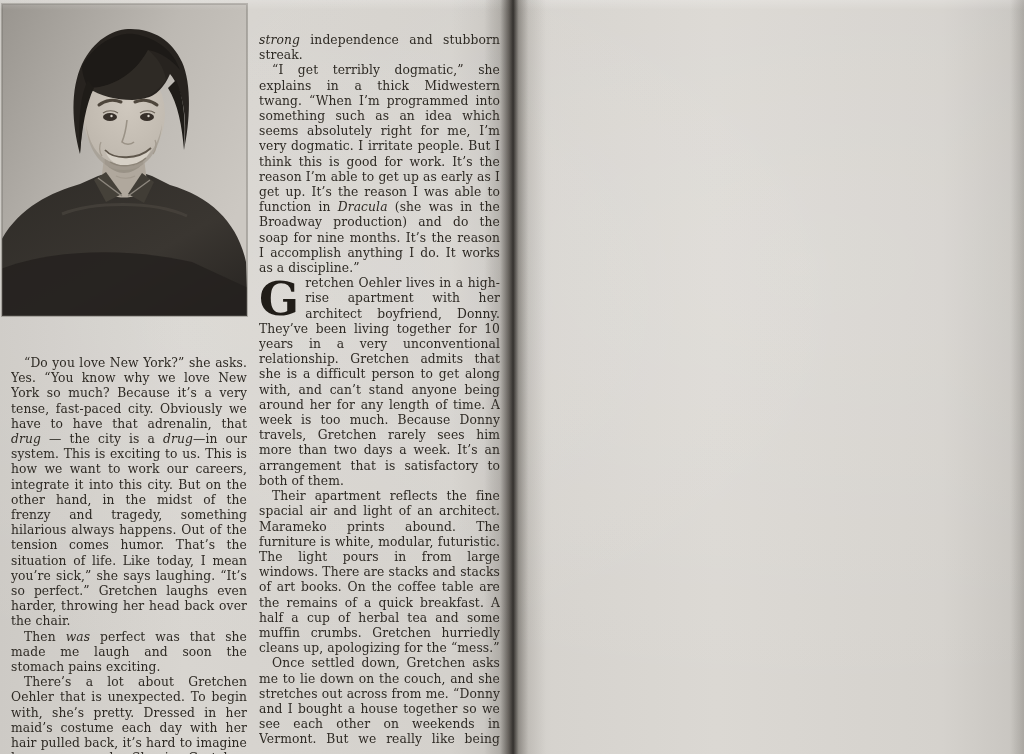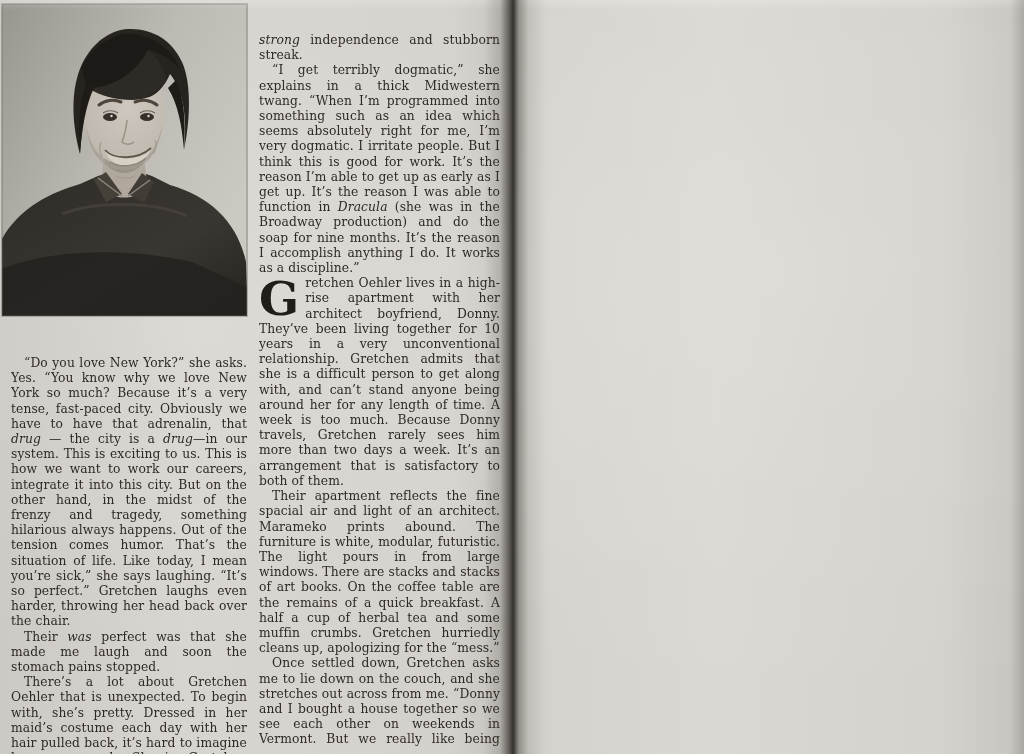--- a/index.html
+++ b/index.html
@@ -129,21 +129,21 @@
         <path d="M114,172 C120,175 128,175 133,172" stroke="#a39b8f" stroke-width="1.2" fill="none"></path>
 
         <path d="M92,118 C94,132 100,142 108,148" stroke="#ab a399" stroke-width="1" fill="none" opacity="0.5"></path>
 
         <rect x="0" y="0" width="245" height="312" fill="none" stroke="#6e6a63" stroke-opacity="0.35" stroke-width="2"></rect>
       </svg>
     </figure>
 
     <div class="col col-1">
         <p><span>“Do you love New York?” she asks. Yes. “You know why we love New York so much? Because it’s a very tense, fast-paced city. Obviously we have to have that adrenalin, that </span><em>drug</em><span> — the city is a </span><em>drug</em><span>—in our system. This is exciting to us. This is how we want to work our careers, integrate it into this city. But on the other hand, in the midst of the frenzy and tragedy, something hilarious always happens. Out of the tension comes humor. That’s the situation of life. Like today, I mean you’re sick,” she says laughing. “It’s so perfect.” Gretchen laughs even harder, throwing her head back over the chair.</span></p>
-        <p><span>Their </span><em>was</em><span> perfect was that she made me laugh and soon the stomach pains stopped.</span></p>
+        <p><span>Then </span><em>was</em><span> perfect was that she made me laugh and soon the stomach pains exciting.</span></p>
         <p><span>There’s a lot about Gretchen Oehler that is unexpected. To begin with, she’s pretty. Dressed in her maid’s costume each day with her hair pulled back, it’s hard to imagine her as womanly. She is. Gretchen has strong, high cheekbones, a tall, lithe body, and wide grey eyes that fix you with a stare, and don’t waver. Then there is her intelligence, independence,</span></p>
       </div>
     <div class="col col-2">
         <p class="no-indent"><em>strong</em><span> independence and stubborn streak.</span></p>
         <p><span>“I get terribly dogmatic,” she explains in a thick Midwestern twang. “When I’m programmed into something such as an idea which seems absolutely right for me, I’m very dogmatic. I irritate people. But I think this is good for work. It’s the reason I’m able to get up as early as I get up. It’s the reason I was able to function in </span><em>Dracula</em><span> (she was in the Broadway production) and do the soap for nine months. It’s the reason I accomplish anything I do. It works as a discipline.”</span></p>
         <p class="no-indent"><span class="dropcap">G</span><span>retchen Oehler lives in a high-rise apartment with her architect boyfriend, Donny. They’ve been living together for 10 years in a very unconventional relationship. Gretchen admits that she is a difficult person to get along with, and can’t stand anyone being around her for any length of time. A week is too much. Because Donny travels, Gretchen rarely sees him more than two days a week. It’s an arrangement that is satisfactory to both of them.</span></p>
         <p><span>Their apartment reflects the fine spacial air and light of an architect. Marameko prints abound. The furniture is white, modular, futuristic. The light pours in from large windows. There are stacks and stacks of art books. On the coffee table are the remains of a quick breakfast. A half a cup of herbal tea and some muffin crumbs. Gretchen hurriedly cleans up, apologizing for the “mess.”</span></p>
         <p><span>Once settled down, Gretchen asks me to lie down on the couch, and she stretches out across from me. “Donny and I bought a house together so we see each other on weekends in Vermont. But we really like being apart. I </span><em>can</em><span> live with someone in the country ’cause there’s so much room. We can get away from each other.”</span></p>
       </div>
   </div>

